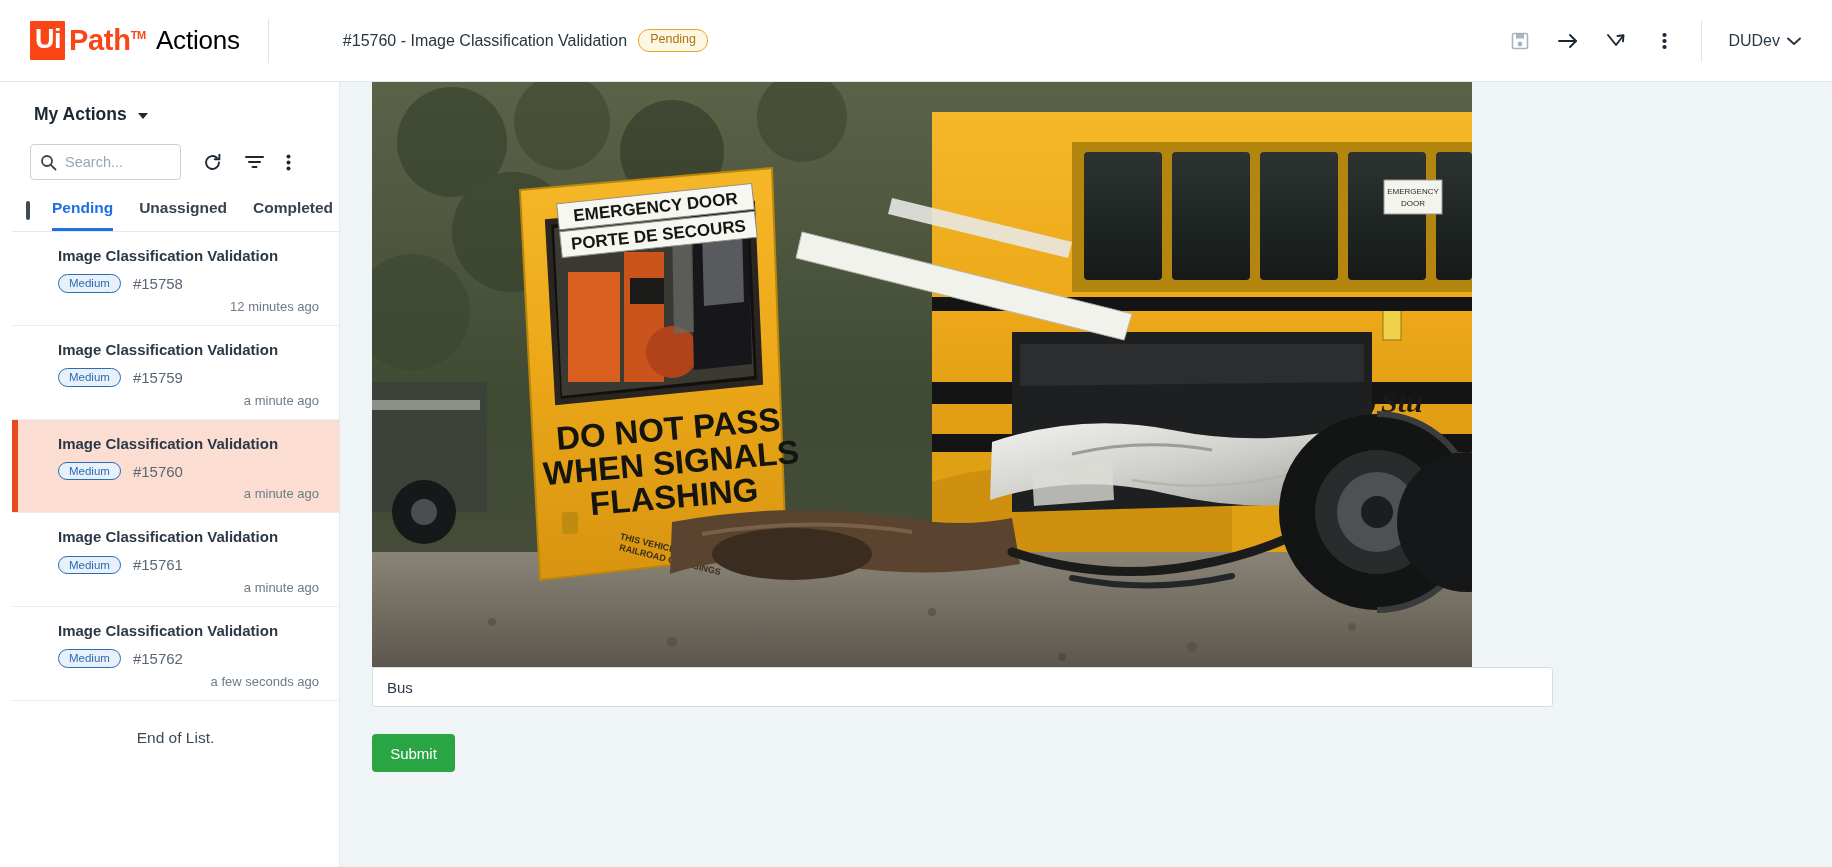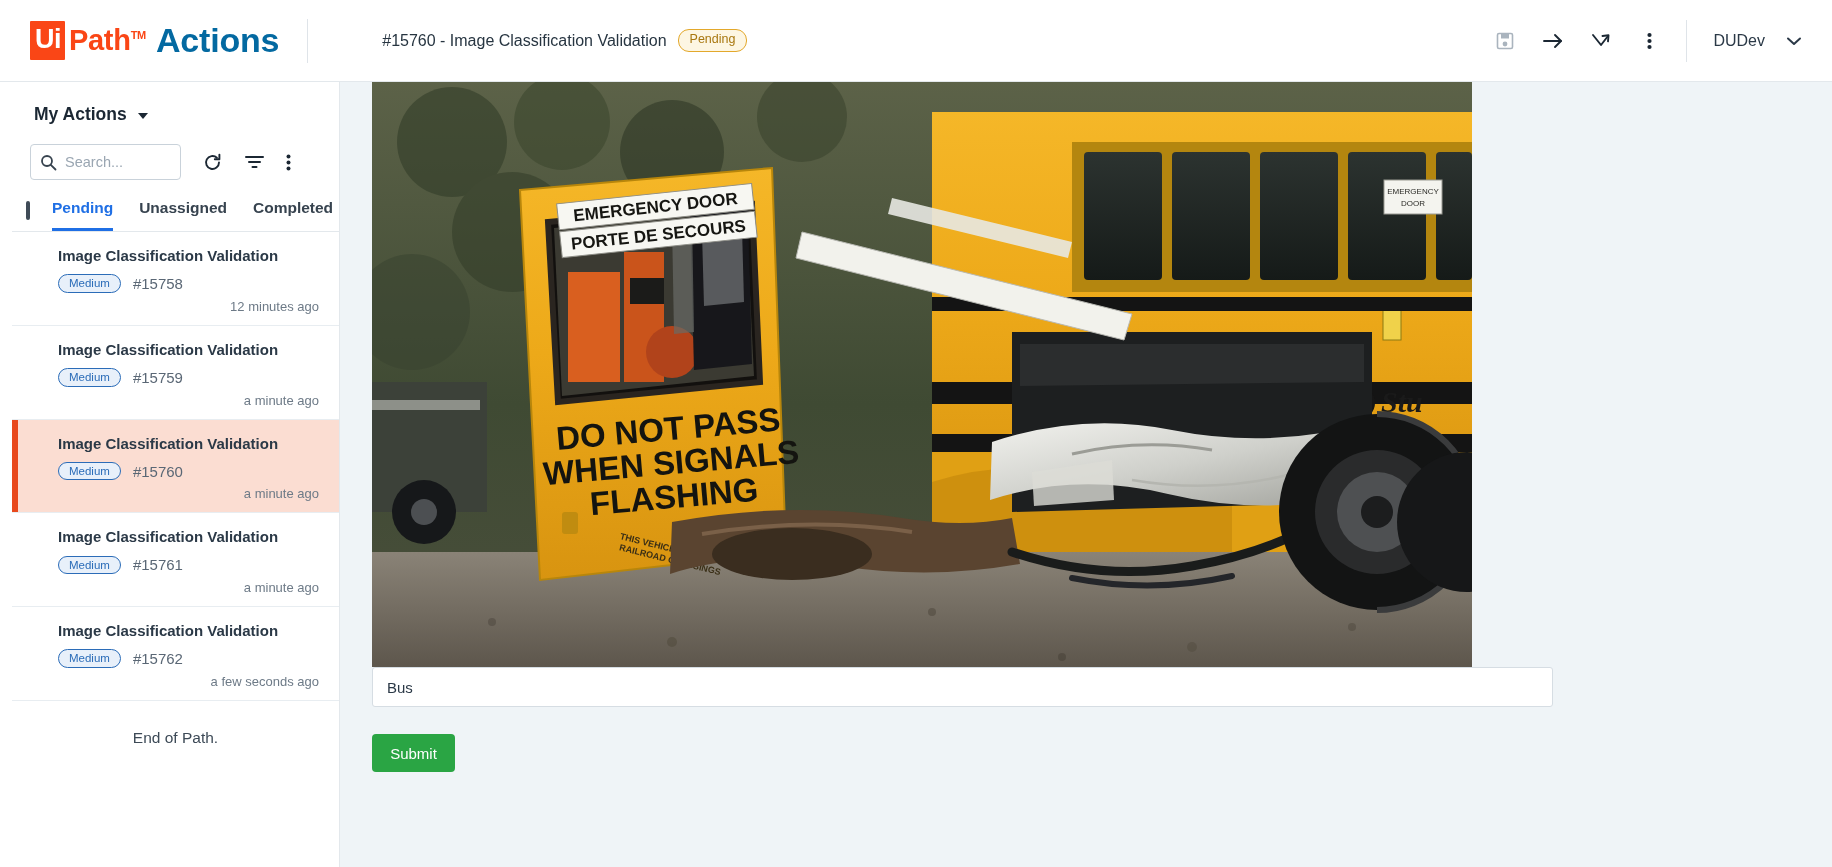--- a/index.html
+++ b/index.html
@@ -26,41 +26,41 @@
     font-weight: 700; font-size: 27px; line-height: 1;
     padding: 5px 4px 7px 5px; border-radius: 1px;
     letter-spacing: -0.5px;
   }
   .logo-path {
     color: #fa4616; font-weight: 700; font-size: 29px;
     line-height: 1; margin-left: 4px; letter-spacing: -0.3px;
   }
   .logo-tm { color: #fa4616; font-size: 11px; vertical-align: super; font-weight: 600; }
   .logo-actions {
-    color: #0369a1; font-weight: 700; font-size: 34px;
+    color: #000000; font-weight: 400; font-size: 26px;
     margin-left: 10px; letter-spacing: -0.2px;
   }
   .hdr-divider { width: 1px; height: 44px; background: #dfe4e9; margin: 0 26px 0 28px; }
   .hdr-title { font-size: 16px; color: #273541; display: flex; align-items: center; gap: 11px; margin-left: 48px; }
   .badge-pending {
     display: inline-block;
     border: 1px solid #e3a82b; color: #a8770f;
     background: #fdf6e3; border-radius: 11px;
     font-size: 12.5px; padding: 2px 11px 3px; line-height: 1.25;
     font-weight: 500;
   }
   .hdr-spacer { flex: 1; }
   .hdr-tools { display: flex; align-items: center; gap: 22px; }
   .icon-btn {
     width: 26px; height: 26px;
     display: flex; align-items: center; justify-content: center;
     cursor: pointer; background: none; border: none;
   }
   .hdr-sep { width: 1px; height: 42px; background: #dfe4e9; margin: 0 26px 0 24px; }
-  .user-box { display: flex; align-items: center; gap: 21px; cursor: pointer; padding-right: 6px; }
+  .user-box { display: flex; align-items: center; gap: 6px; cursor: pointer; padding-right: 6px; }
   .user-name { font-size: 16px; color: #2b3947; }
 
   
   .body { flex: 1; display: flex; min-height: 0; margin-left: 12px; }
 
   
   .sidebar {
     width: 328px; min-width: 328px;
     background: #ffffff;
     border-right: 1px solid #e3e8ec;
@@ -312,21 +312,21 @@
 
         <div class="list-item">
           <div class="li-title">Image Classification Validation</div>
           <div class="li-meta">
             <span class="prio">Medium</span>
             <span class="li-id">#15762</span>
           </div>
           <div class="li-time">a few seconds ago</div>
         </div>
 
-        <div class="end-list">End of Path.</div>
+        <div class="end-list">End of List.</div>
       </div>
     </div>
 
     <div class="main">
 
       <div class="photo-frame">
         <svg viewBox="0 0 1100 585" preserveAspectRatio="xMidYMid slice">
           <defs>
             <linearGradient id="skyveg" x1="0" y1="0" x2="0" y2="1">
               <stop offset="0%" stop-color="#5c6248"></stop>

